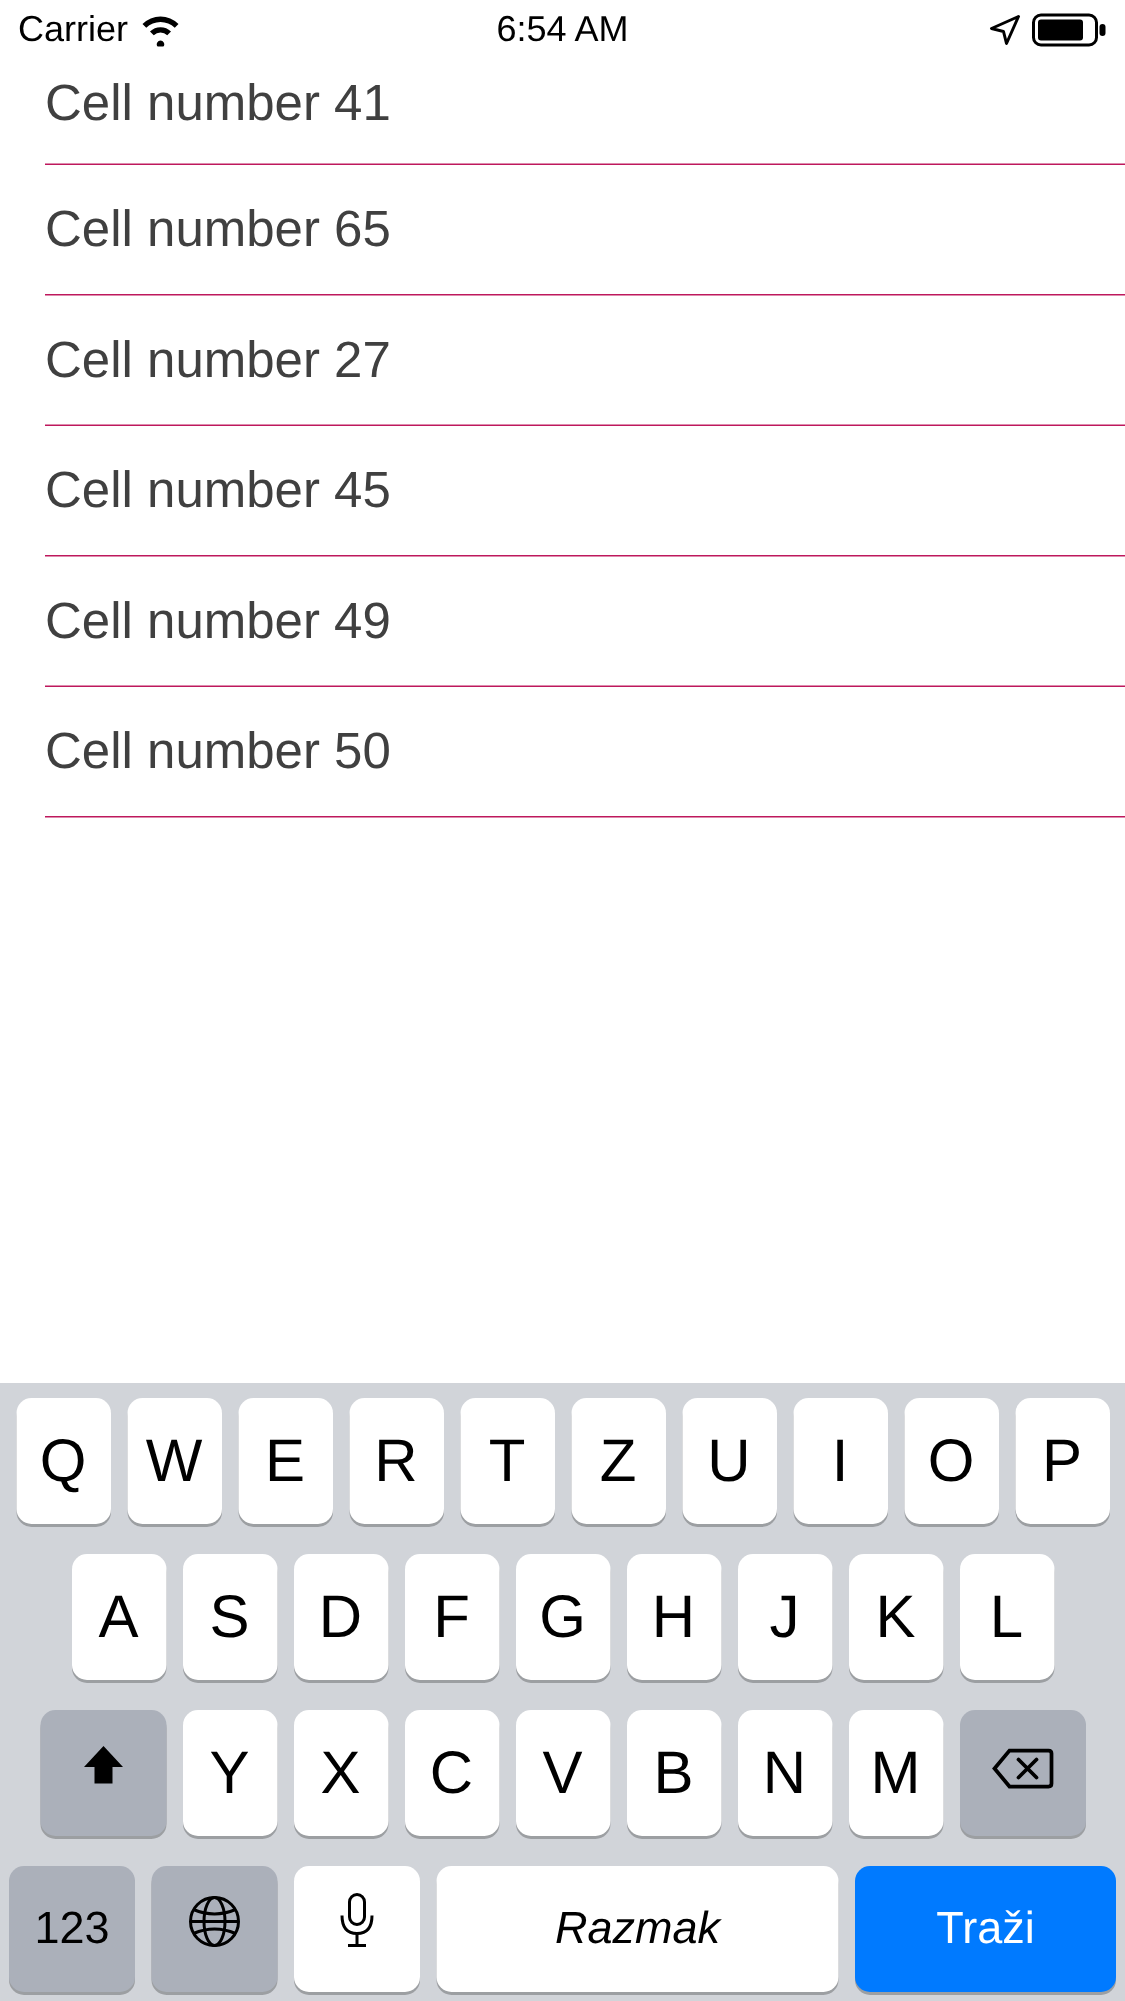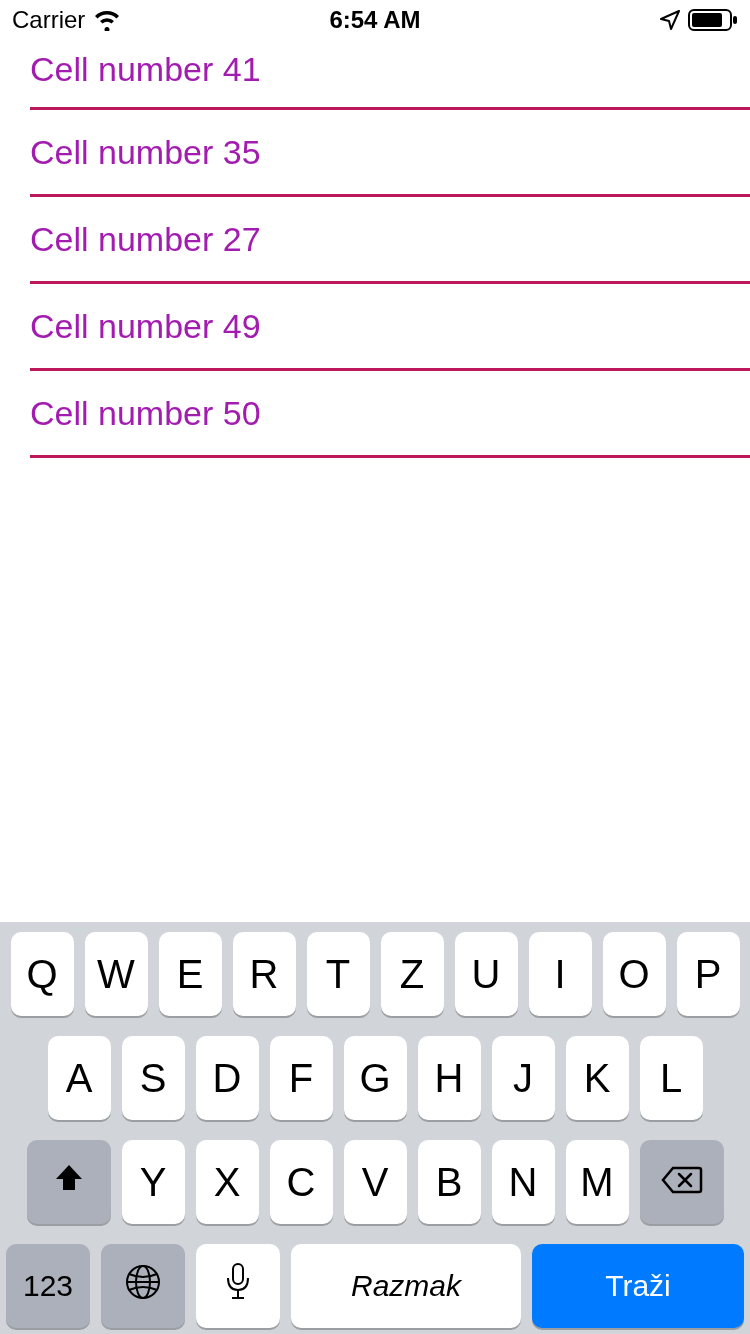--- a/index.html
+++ b/index.html
@@ -1,36 +1,36 @@
 <!DOCTYPE html>
 <html><head>
 <meta charset="utf-8">
 <style>
 * { margin: 0; padding: 0; box-sizing: border-box; }
 html, body { width: 750px; height: 1334px; font-family: -apple-system, "Helvetica Neue", Arial, sans-serif; background: #fff; overflow: hidden; }
 .status-bar { height: 40px; display: flex; align-items: center; justify-content: space-between; padding: 0 12px; font-size: 24px; font-weight: 400; color: #000; }
 .status-left { display: flex; align-items: center; gap: 8px; }
-.status-center { position: absolute; left: 50%; transform: translateX(-50%); font-weight: 700; }
+.status-center { position: absolute; left: 50%; transform: translateX(-50%); font-weight: 400; }
 .status-right { display: flex; align-items: center; gap: 6px; }
 .wifi-icon, .location-icon, .battery-icon { display: inline-flex; }
 .list { padding-left: 30px; }
-.cell { border-bottom: 3px solid #be185d; height: 87px; display: flex; align-items: center; font-size: 34px; color: #a21caf; }
+.cell { border-bottom: 1px solid #be185d; height: 87px; display: flex; align-items: center; font-size: 34px; color: #404040; }
 .cell:first-child { height: 70px; align-items: flex-start; padding-top: 10px; }
 .keyboard { position: absolute; bottom: 0; left: 0; width: 750px; background: #d1d4d9; padding: 10px 6px 6px 6px; }
 .kb-row { display: flex; justify-content: center; gap: 11px; margin-bottom: 20px; }
 .kb-row:last-child { margin-bottom: 0; }
 .key { background: #fff; border-radius: 10px; box-shadow: 0 2px 0 rgba(0,0,0,0.25); display: flex; align-items: center; justify-content: center; font-size: 40px; color: #000; height: 84px; }
 .key.letter { width: 63px; }
 .key.shift, .key.backspace { width: 84px; background: #abb0ba; }
 .key.backspace { background: #abb0ba; }
 .key.fn { width: 84px; background: #abb0ba; font-size: 30px; }
 .key.globe { width: 84px; background: #abb0ba; }
 .key.mic { width: 84px; background: #fff; }
 .key.space { flex: 1; background: #fff; font-size: 30px; font-style: italic; }
-.key.return { width: 212px; background: #007aff; color: #fff; font-size: 30px; }
+.key.return { width: 174px; background: #007aff; color: #fff; font-size: 30px; }
 .row4 { }
 </style>
 </head>
 <body>
 
 <div class="status-bar">
   <div class="status-left">
     <span>Carrier</span>
     <span class="wifi-icon">
       <svg width="28" height="22" viewBox="0 0 28 22">
@@ -53,24 +53,27 @@
         </svg>
     </span>
   </div>
 </div>
 
 <div class="list">
   <div class="cell">
       <span>Cell number 41</span>
     </div>
   <div class="cell">
-      <span>Cell number 35</span>
+      <span>Cell number 65</span>
     </div>
   <div class="cell">
       <span>Cell number 27</span>
+    </div>
+  <div class="cell">
+      <span>Cell number 45</span>
     </div>
   <div class="cell">
       <span>Cell number 49</span>
     </div>
   <div class="cell">
       <span>Cell number 50</span>
     </div>
 </div>
 
 <div class="keyboard">

